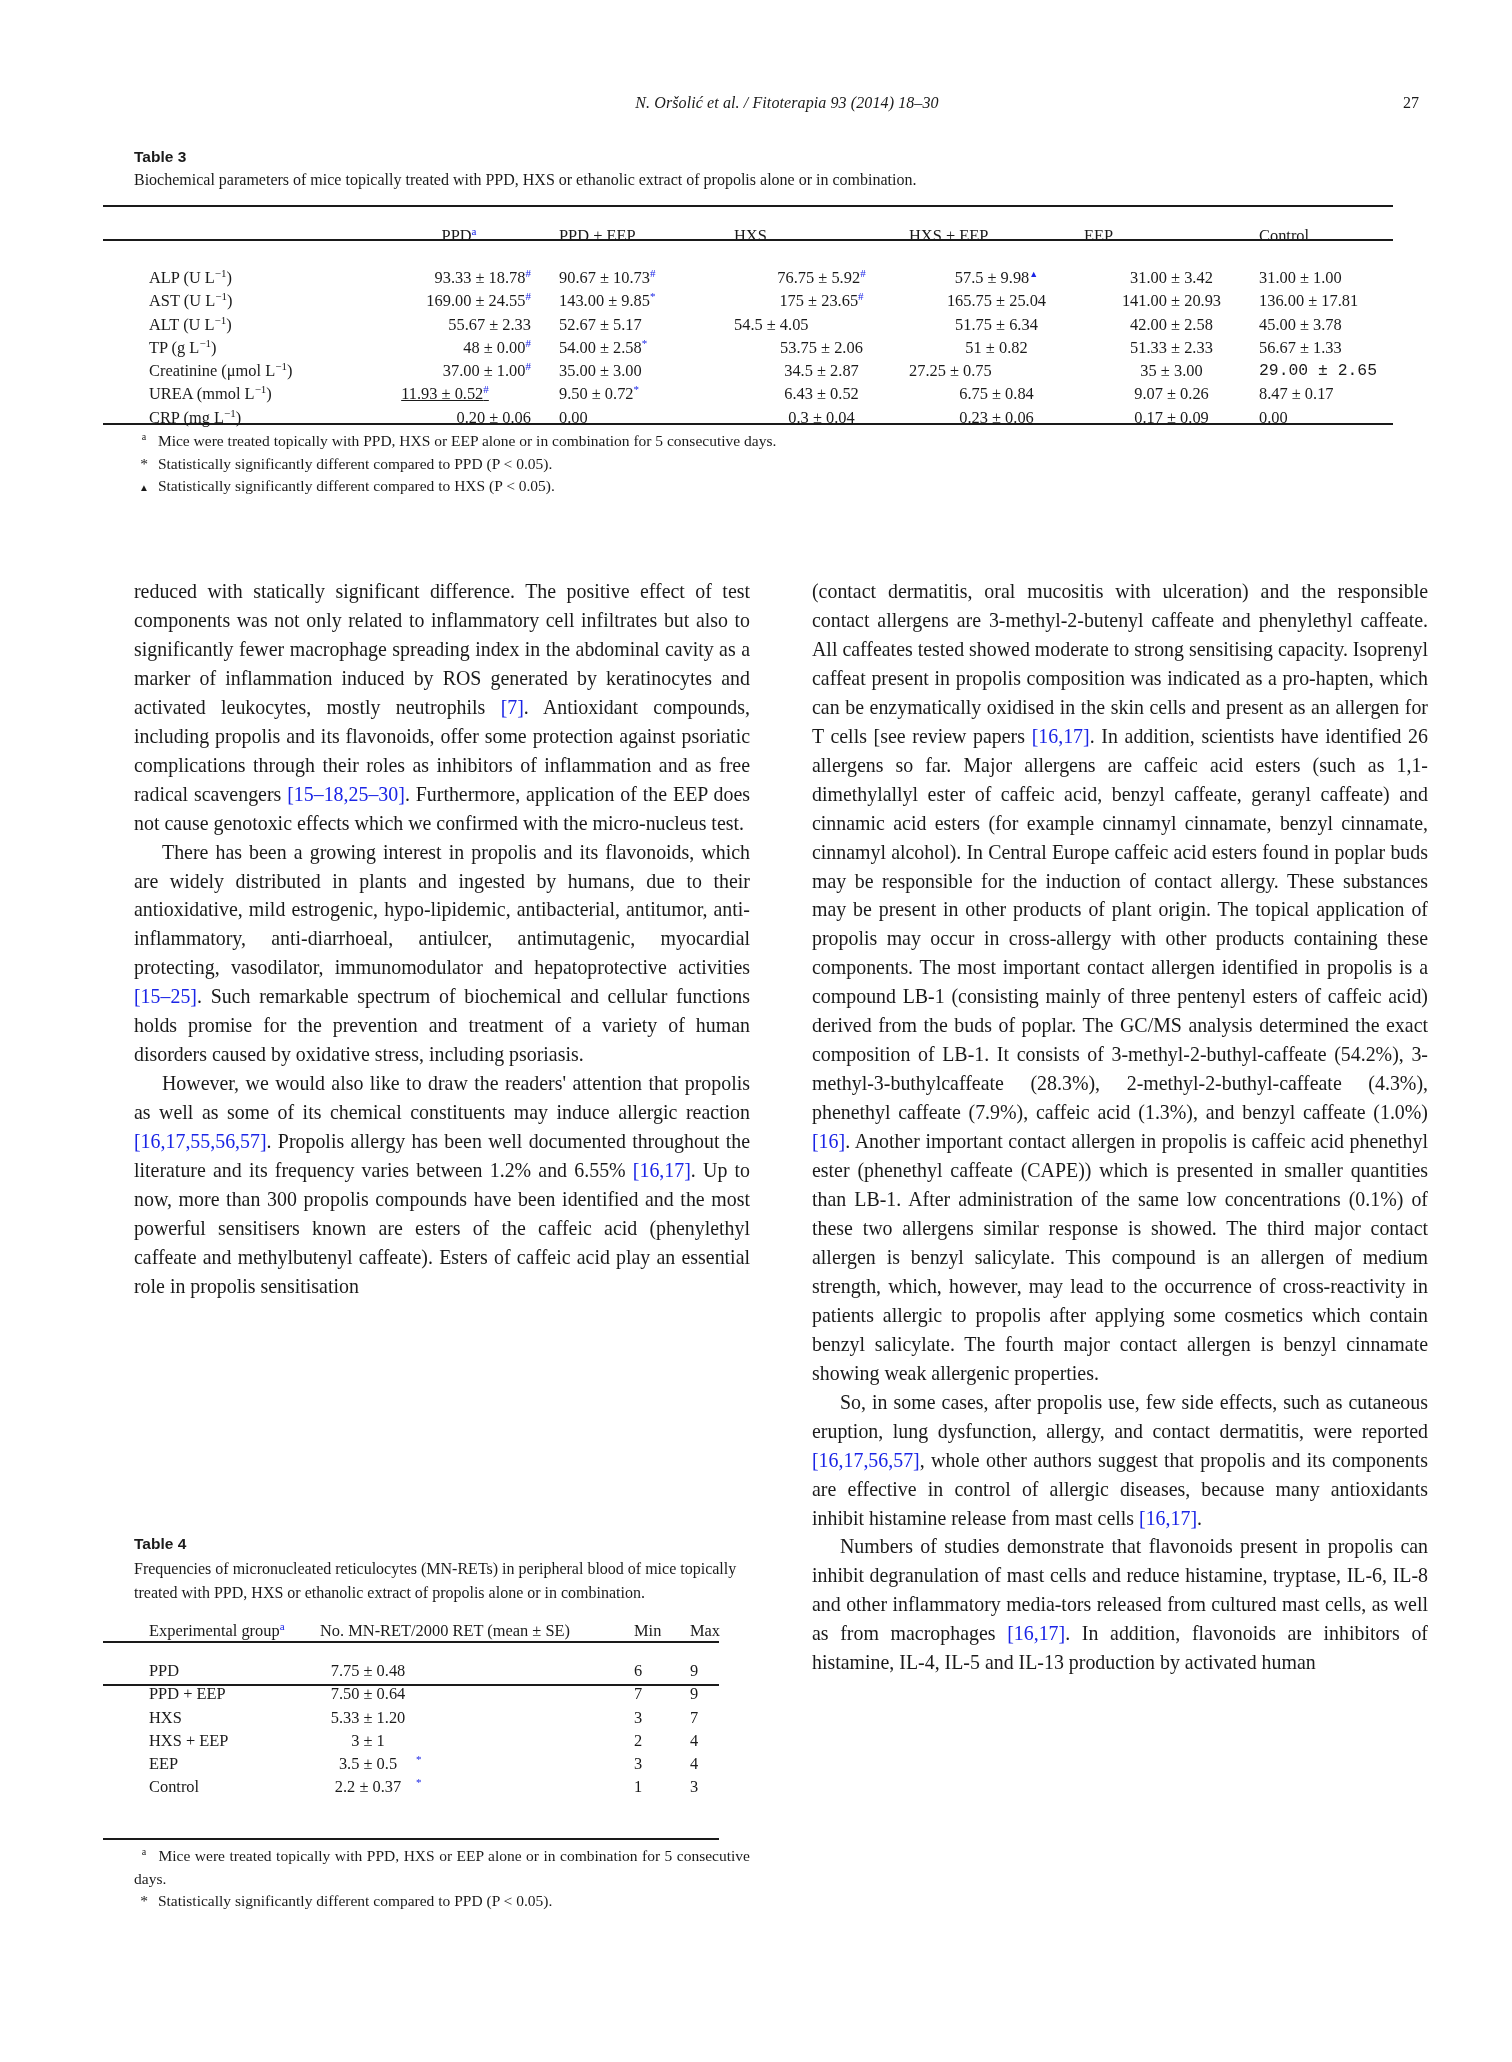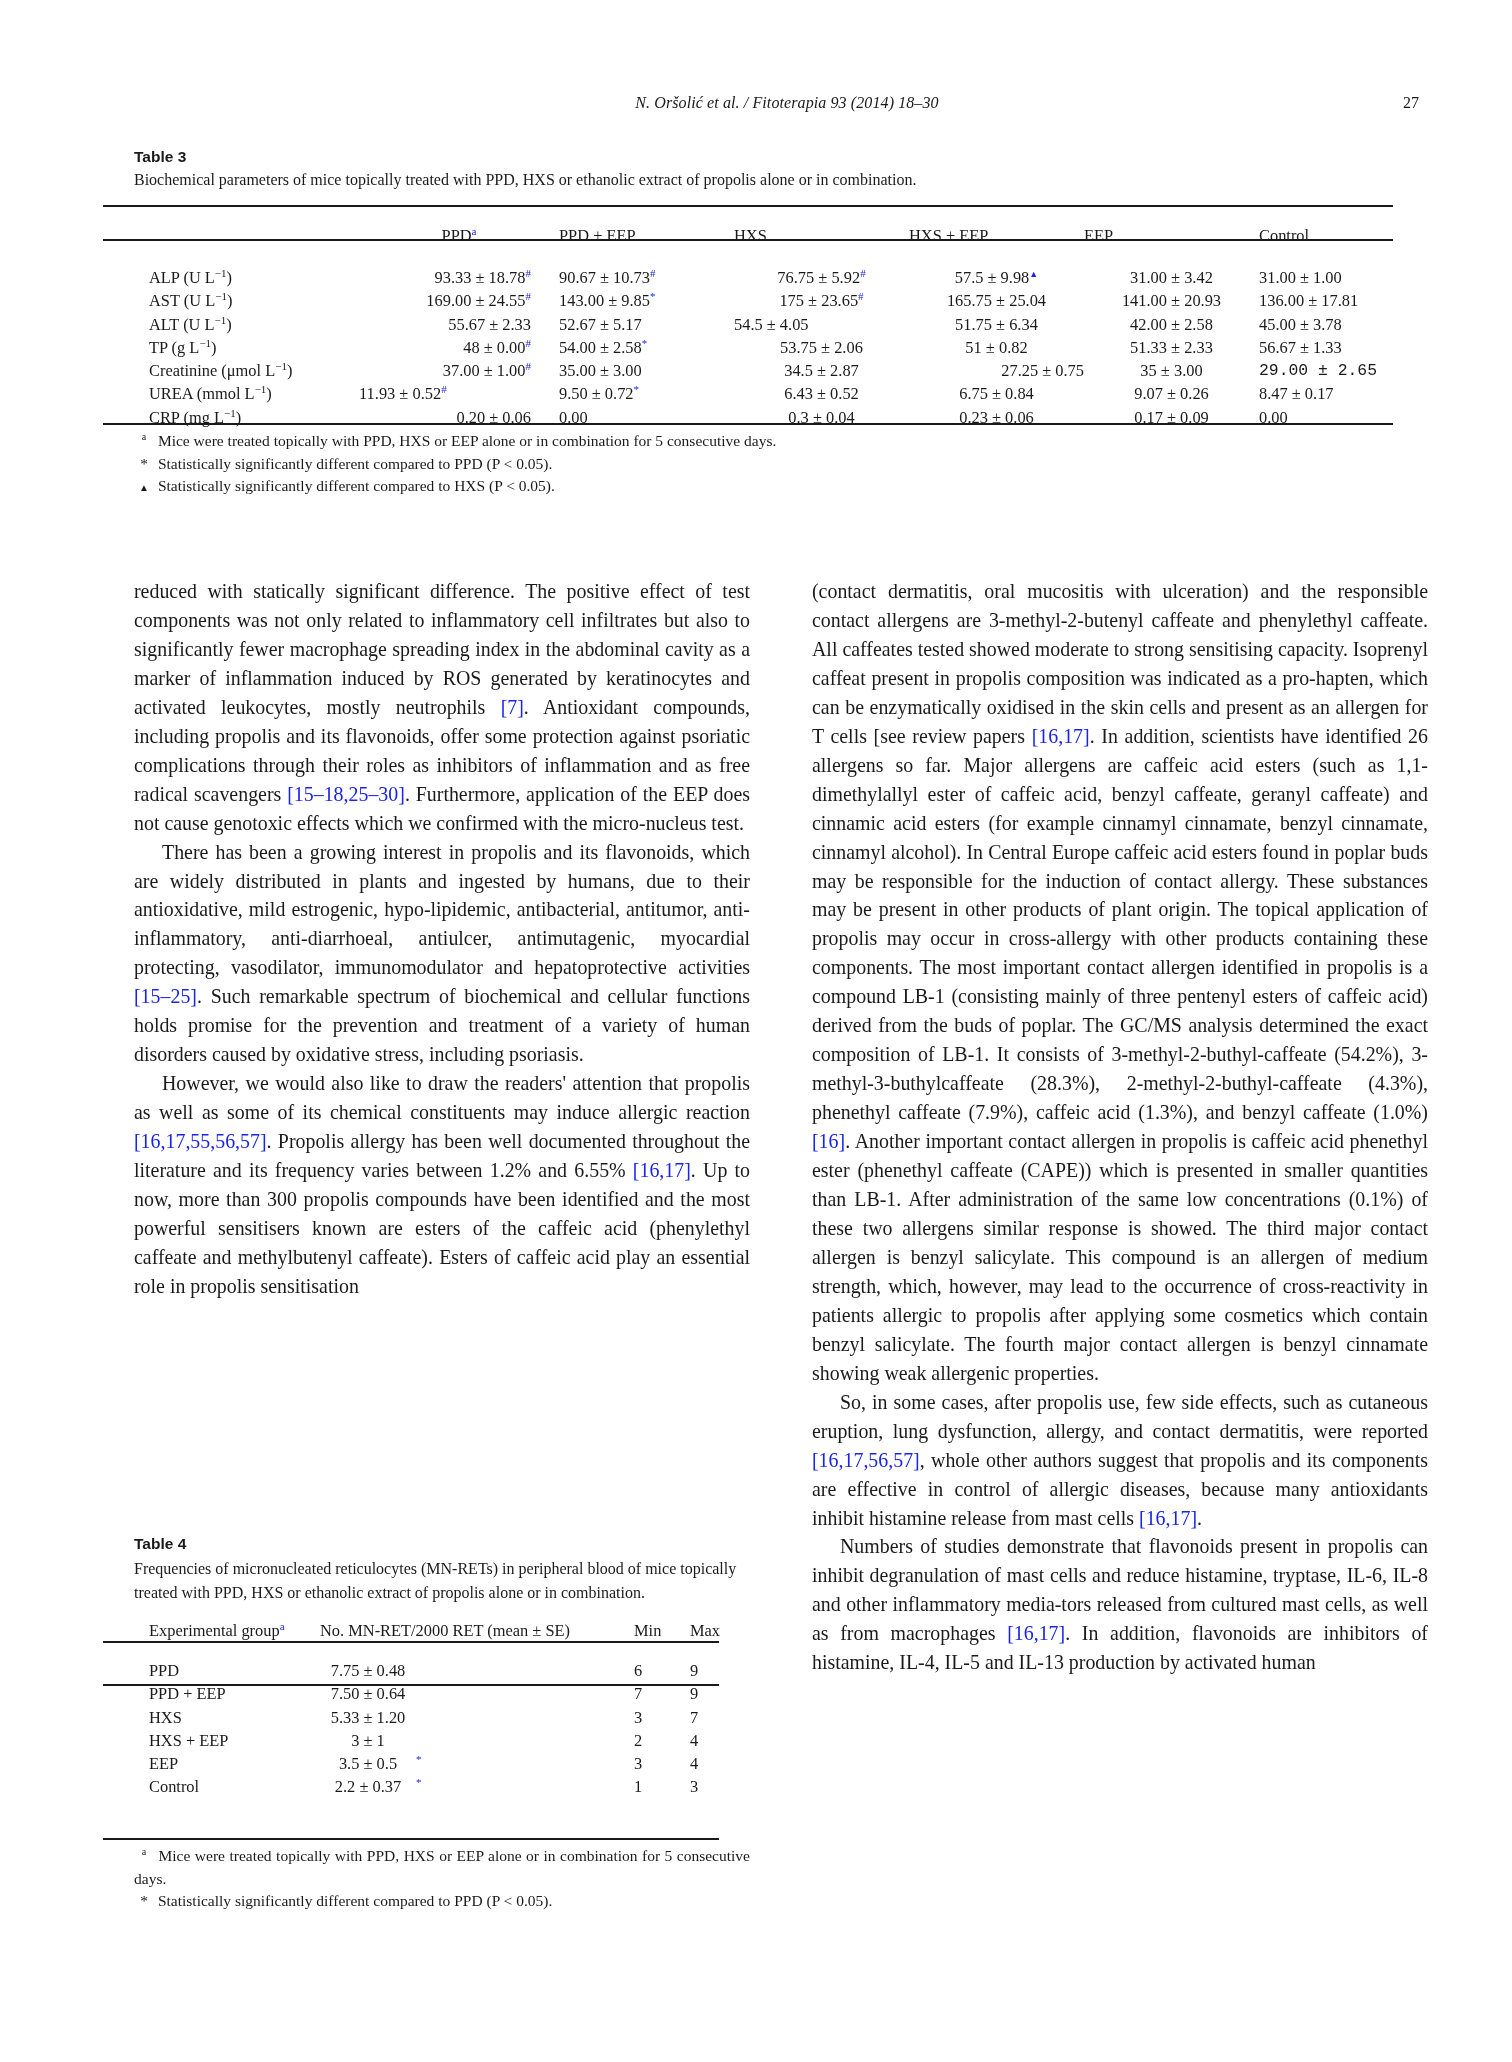--- a/index.html
+++ b/index.html
@@ -112,27 +112,27 @@
           <td style="text-align: center;"><span>53.75 ± 2.06</span></td>
           <td style="text-align: center;"><span>51 ± 0.82</span></td>
           <td style="text-align: center;"><span>51.33 ± 2.33</span></td>
           <td style="text-align: left; padding-left: 0px;"><span>56.67 ± 1.33</span></td>
         </tr>
         <tr>
           <td class="lab">Creatinine (μmol L<span class="sup" style="font-size:11px;">−1</span>)</td>
           <td style="text-align: right; padding-right: 28px;"><span>37.00 ± 1.00</span><span class="sup blue">#</span></td>
           <td style="text-align: left;"><span>35.00 ± 3.00</span></td>
           <td style="text-align: center;"><span>34.5 ± 2.87</span></td>
-          <td style="text-align: right;"><span>27.25 ± 0.75</span></td>
+          <td style="text-align: left;"><span>27.25 ± 0.75</span></td>
           <td style="text-align: center;"><span>35 ± 3.00</span></td>
           <td style="text-align: left; padding-left: 0px; font-family: Liberation Mono, monospace;"><span>29.00 ± 2.65</span></td>
         </tr>
         <tr>
           <td class="lab">UREA (mmol L<span class="sup" style="font-size:11px;">−1</span>)</td>
-          <td style="text-align: left; padding-right: 28px;"><span>11.93 ± 0.52</span><span class="sup blue">#</span></td>
+          <td style="text-align: center; padding-right: 28px; text-decoration: underline;"><span>11.93 ± 0.52</span><span class="sup blue">#</span></td>
           <td style="text-align: left;"><span>9.50 ± 0.72</span><span class="sup blue">*</span></td>
           <td style="text-align: center;"><span>6.43 ± 0.52</span></td>
           <td style="text-align: center;"><span>6.75 ± 0.84</span></td>
           <td style="text-align: center;"><span>9.07 ± 0.26</span></td>
           <td style="text-align: left; padding-left: 0px;"><span>8.47 ± 0.17</span></td>
         </tr>
         <tr>
           <td class="lab">CRP (mg L<span class="sup" style="font-size:11px;">−1</span>)</td>
           <td style="text-align: right; padding-right: 28px;"><span>0.20 ± 0.06</span></td>
           <td style="text-align: left;"><span>0.00</span></td>

